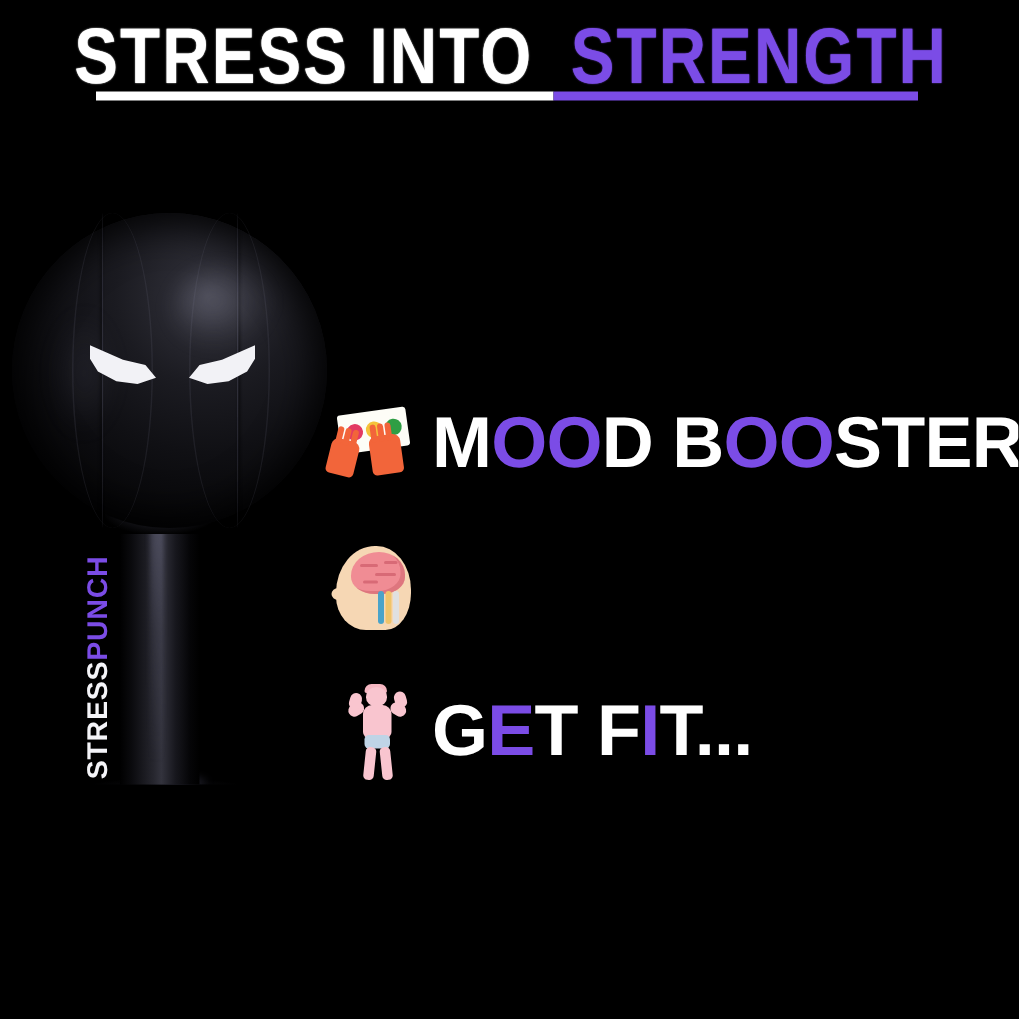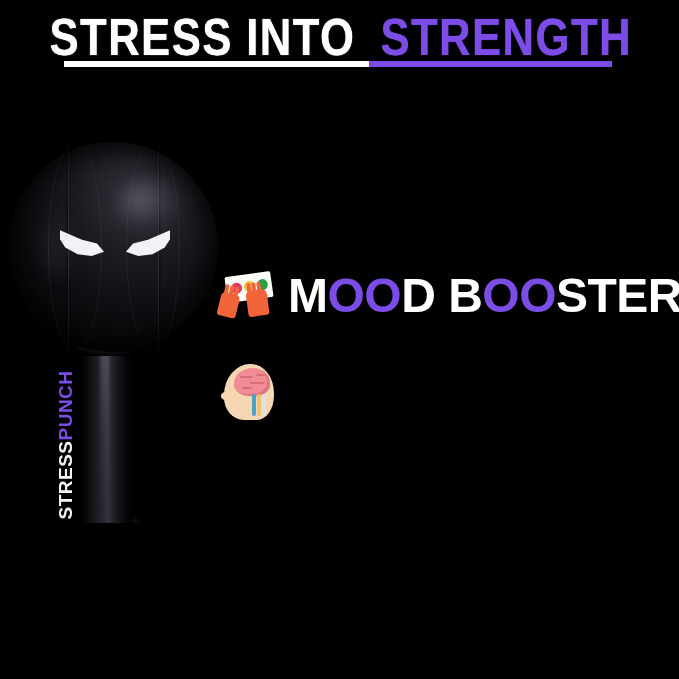--- a/index.html
+++ b/index.html
@@ -356,15 +356,34 @@
           <div class="e-brainline" style="left:16px; top:14px; width:14px;"></div>
           <div class="e-brainline" style="left:8px;  top:19px; width:10px;"></div>
           <div class="e-brainline" style="left:22px; top:6px;  width:9px;"></div>
         </div>
         <div class="e-spine a"></div>
         <div class="e-spine b"></div>
         <div class="e-spine c"></div>
       </div>
     </div>
 
+    <div class="feature">
+      <div class="feature-emoji">
+        <div class="bb">
+          <div class="bb-part bb-hair"></div>
+          <div class="bb-part bb-head"></div>
+          <div class="bb-part bb-torso"></div>
+          <div class="bb-part bb-armL"></div>
+          <div class="bb-part bb-foreL"></div>
+          <div class="bb-part bb-armR"></div>
+          <div class="bb-part bb-foreR"></div>
+          <div class="bb-part bb-trunks"></div>
+          <div class="bb-part bb-legL"></div>
+          <div class="bb-part bb-legR"></div>
+        </div>
+      </div>
+      <div class="feature-text">
+        <span class="ft-white">G</span><span class="ft-purple">E</span><span class="ft-white">T F</span><span class="ft-purple">I</span><span class="ft-white">T...</span>
+      </div>
+    </div>
 
   </div>
 </div>
 
 </body></html>

